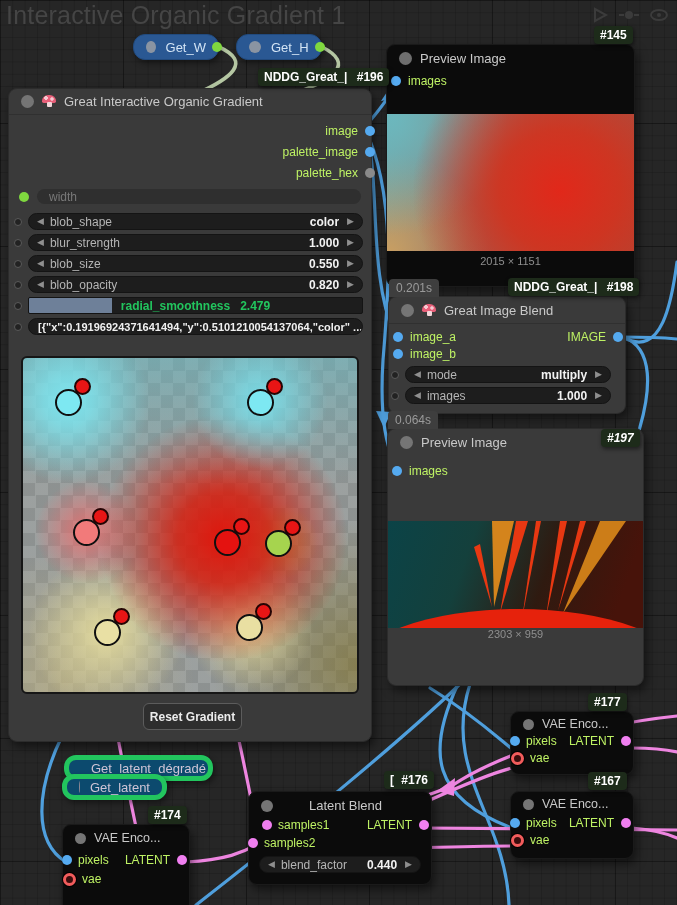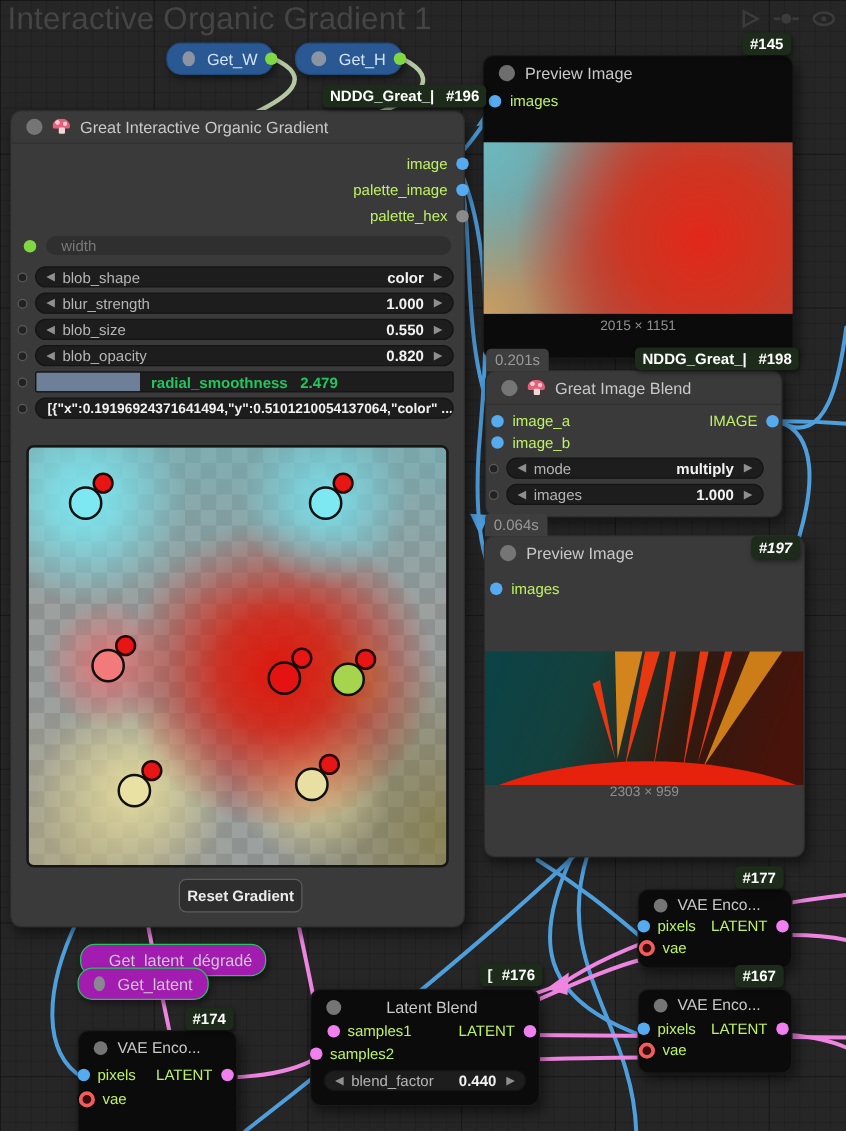--- a/index.html
+++ b/index.html
@@ -78,21 +78,21 @@
     background-image:
       radial-gradient(circle at 70% 56%, #e1281a 0%, rgba(210,50,30,.9) 32%, rgba(170,70,55,0) 78%),
       radial-gradient(circle at 2% 4%, rgba(108,184,190,.95) 0%, rgba(108,184,190,0) 42%),
       radial-gradient(circle at 0% 102%, rgba(206,160,95,.95) 0%, rgba(206,160,95,0) 36%),
       linear-gradient(115deg,#6fa8aa 0%,#9c6458 45%,#a84a3a 100%);}
   .caption{position:absolute;left:0;right:0;text-align:center;color:#8f8f8f;font-size:11px;}
   .pimg2{position:absolute;left:0;top:92px;width:255px;height:107px;}
   
   .getnode{position:absolute;z-index:2;border-radius:12px;display:flex;align-items:center;gap:10px;padding:0 12px;height:26px;box-shadow:2px 3px 6px rgba(0,0,0,.45);}
   .getnode .glabel{font-size:13px;white-space:nowrap;}
-  .getnode.purple{background:#a21caf;border:1px solid #22c55e;}
+  .getnode.purple{background:#0c4a6e;border:5px solid #22c55e;}
   .getnode.purple .glabel{color:#cfc5d6;}
   .getnode.blue{background:#2a5893;border:1px solid #214a7e;}
   .getnode.blue .glabel{color:#d3e4f5;}
   .getnode .gdot{width:12px;height:12px;border-radius:50%;background:#8a8692;}
   .getnode.blue .gdot{background:#8a94a2;}
   .getnode .gout{position:absolute;right:-4px;top:50%;margin-top:-5px;}
   .workflow-title{position:absolute;left:6px;top:1px;font-size:25px;color:#454545;z-index:0;letter-spacing:.2px;}
   .topicons{position:absolute;right:8px;top:6px;display:flex;gap:9px;z-index:0;}
   .port-right{margin-left:auto;display:flex;align-items:center;gap:7px;}
 </style>

